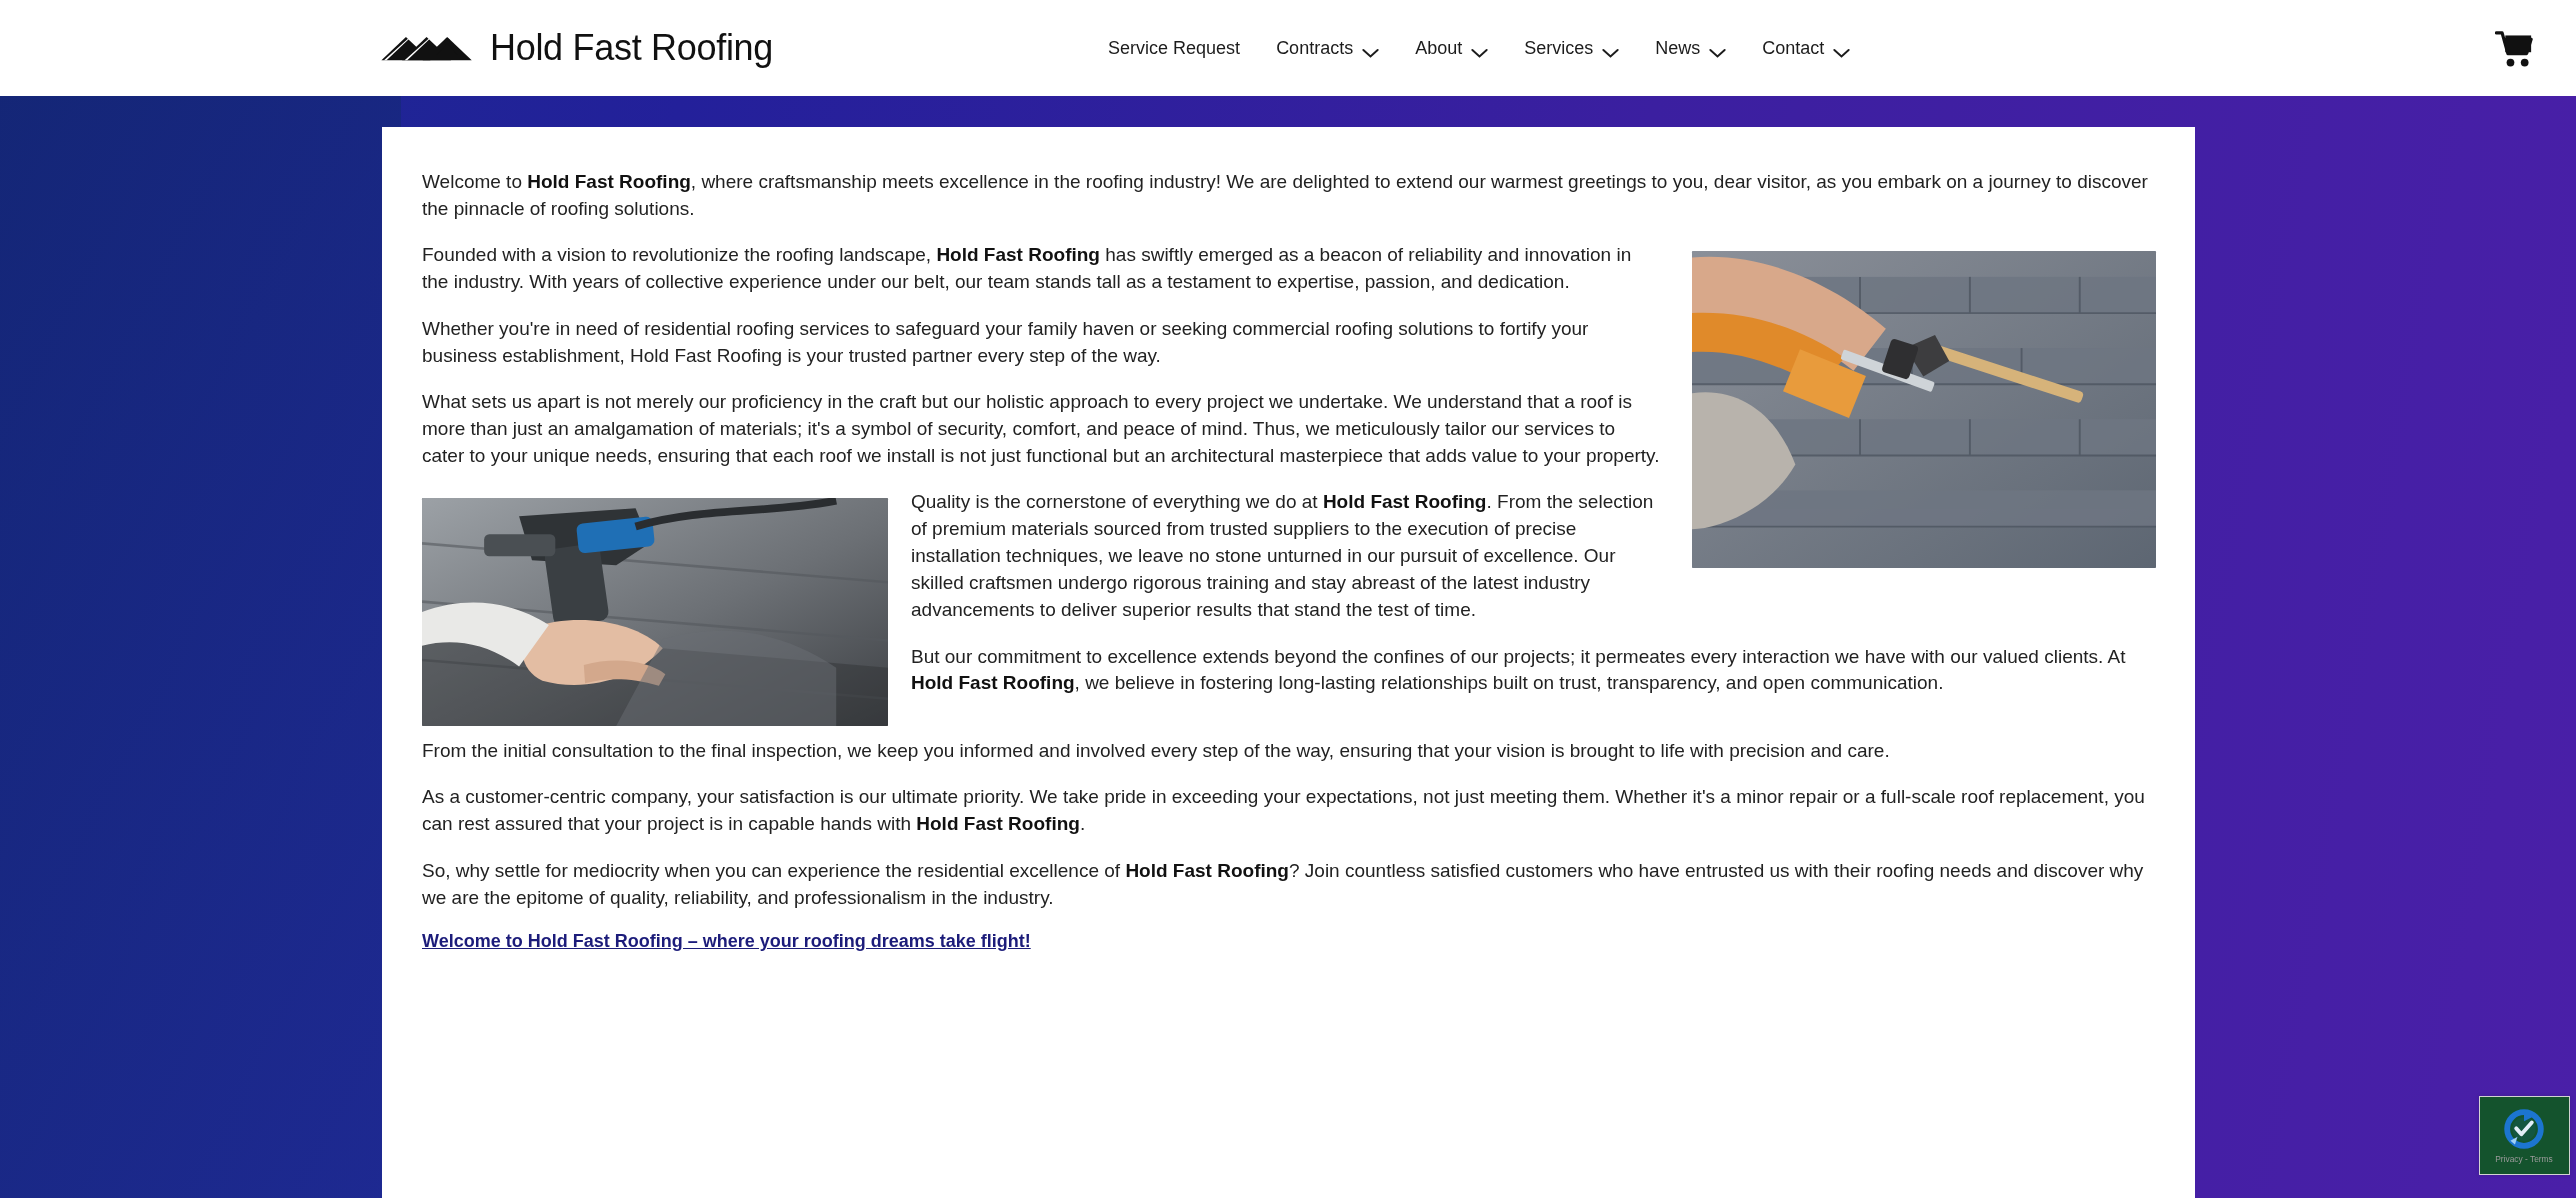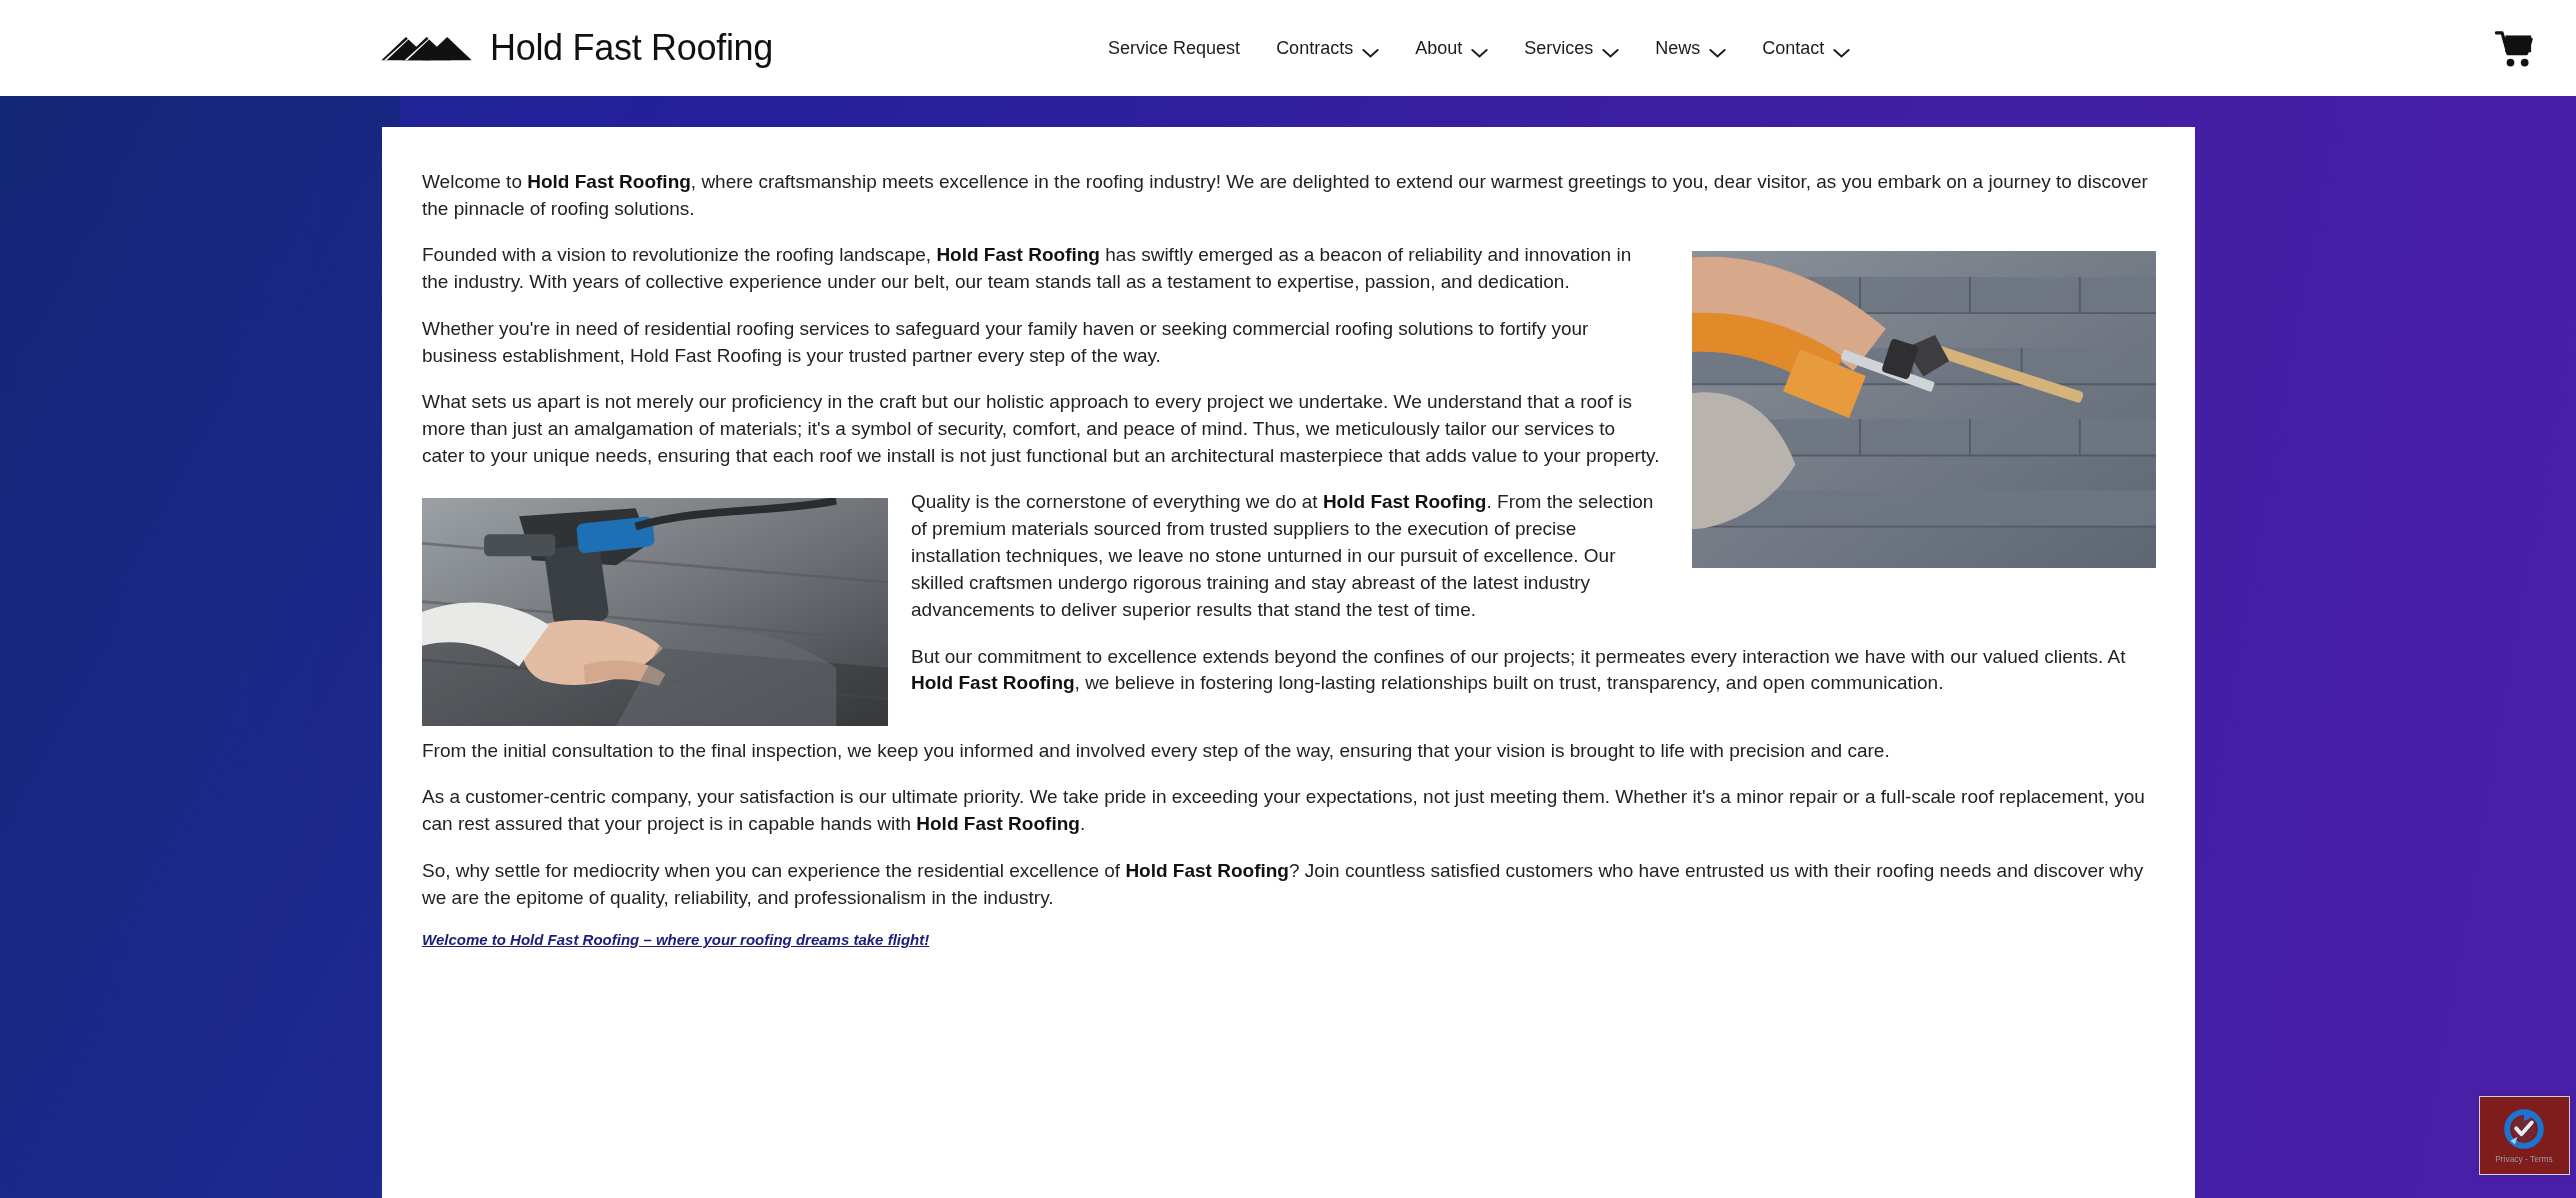--- a/index.html
+++ b/index.html
@@ -116,36 +116,35 @@
     width: 466px;
     height: 228px;
     margin: 9px 23px 11.6px 0;
     border-radius: 1.3px;
     overflow: hidden;
     background: #6d6f73;
   }
   .clearfix::after { content:""; display:block; clear:both; }
 
   .closing-line {
-    font-size: 15px;
+    font-size: 18px;
     font-weight: bold;
-    font-style: italic;
     text-decoration: underline;
     color: #1c1c7a;
     margin-top: 6.5px;
   }
 
   
   .recaptcha-badge {
     position: absolute;
     right: 6.5px;
     bottom: 23px;
     width: 91px;
     height: 79px;
-    background: #7f1d1d;
+    background: #14532d;
     border: 0.6px solid #d3d3d3;
     box-shadow: 0 0 3.9px rgba(0,0,0,.15);
     display: flex;
     flex-direction: column;
     align-items: center;
     justify-content: center;
     z-index: 9;
   }
   .recaptcha-logo { width: 44px; height: 44px; display:block; }
   .recaptcha-text {

